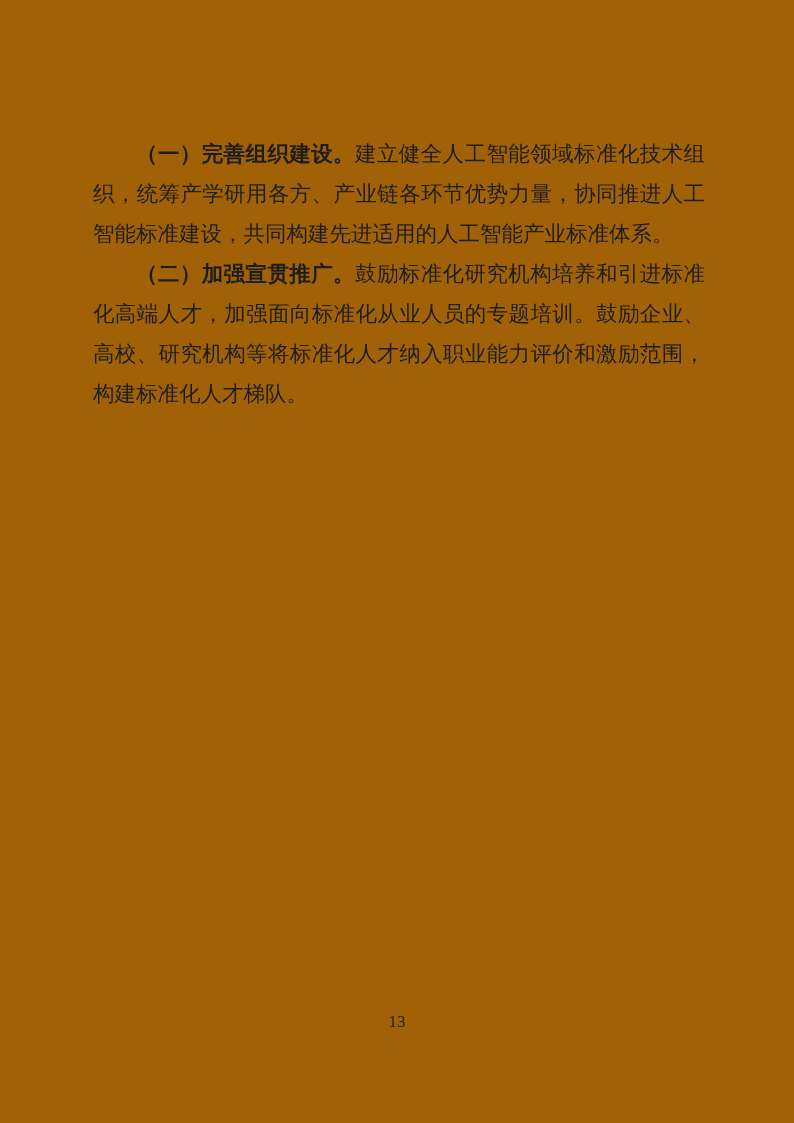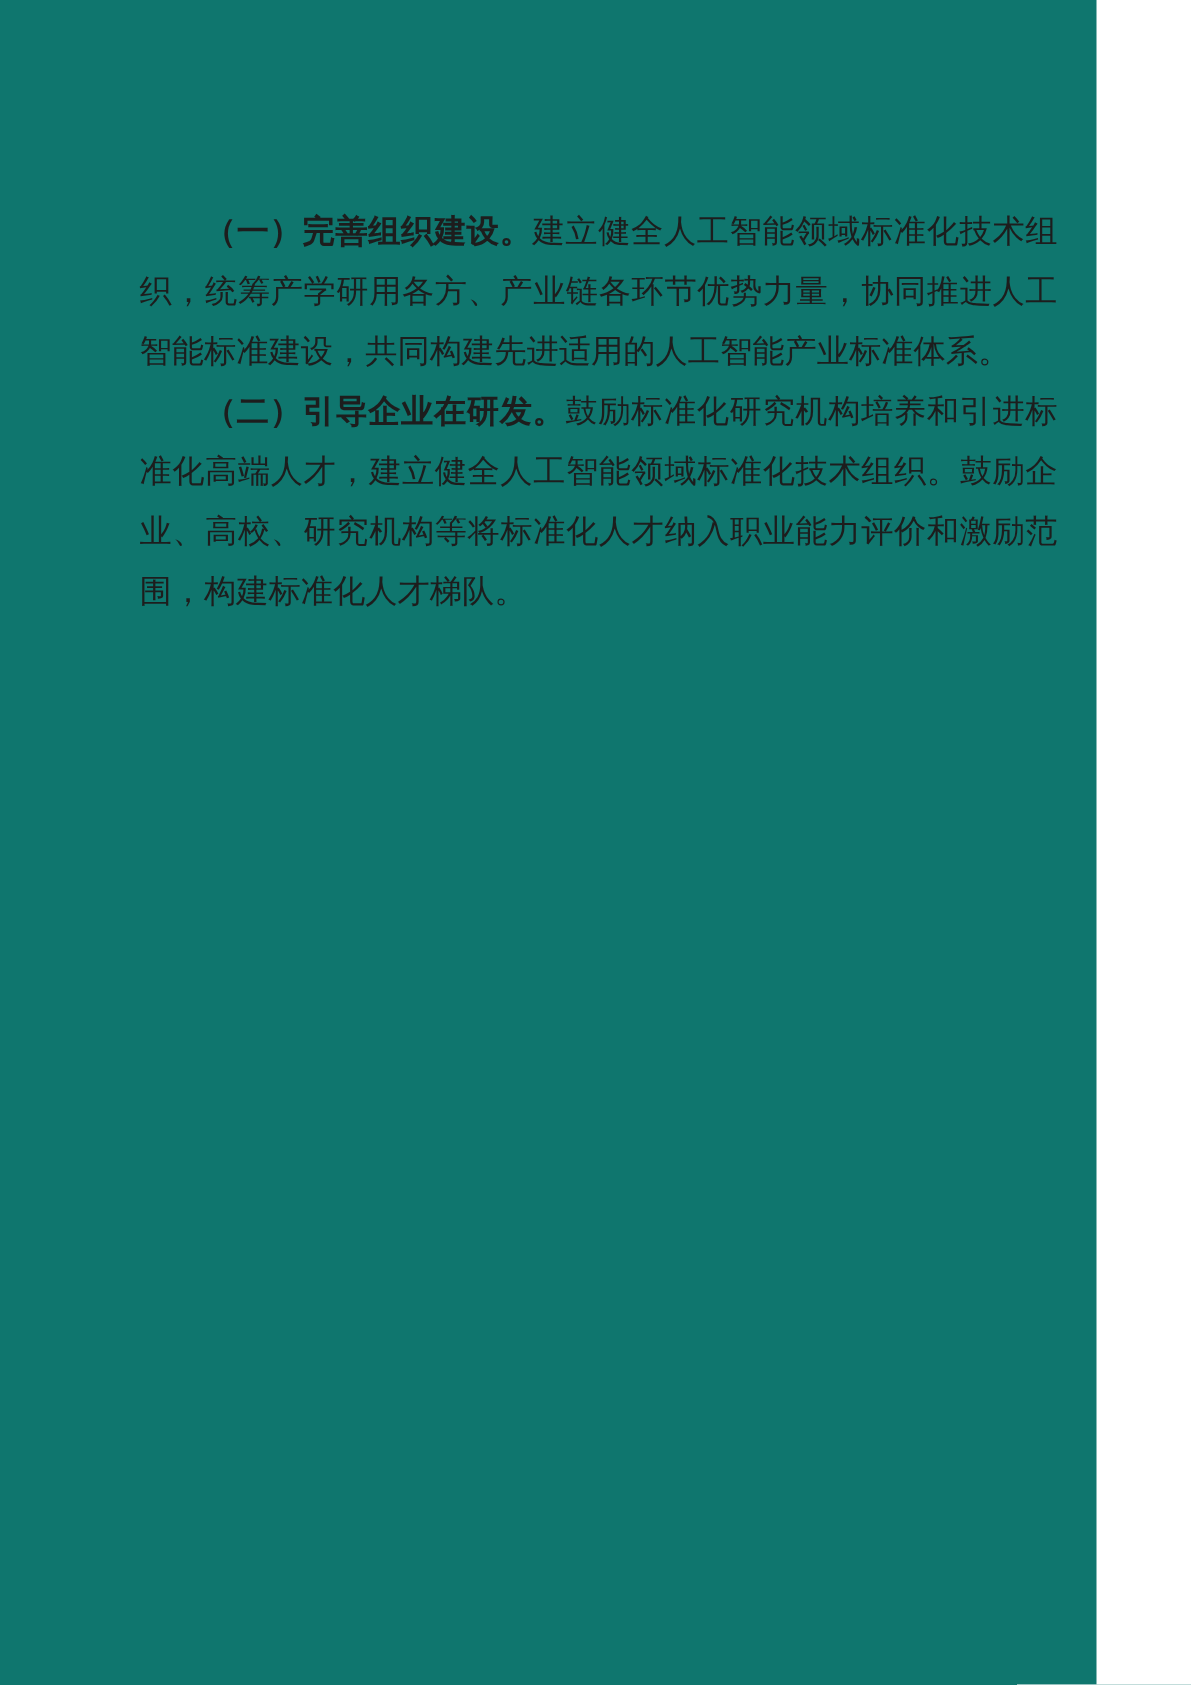--- a/index.html
+++ b/index.html
@@ -2,23 +2,23 @@
 <html><head>
   <meta charset="utf-8">
   <style>
     html, body {
       margin: 0;
       padding: 0;
       background: #ffffff;
     }
     .page {
       position: relative;
-      width: 731px;
+      width: 794px;
       height: 1123px;
-      background: #0f766e;
+      background: #a16207;
       overflow: hidden;
       font-family: "Liberation Serif", "DejaVu Serif", serif;
     }
     .text-block {
       position: absolute;
       left: 93px;
       top: 134px;
       width: 612px;
     }
     .para {
@@ -52,20 +52,21 @@
 
 <div class="page">
 
   <div class="text-block">
 
     <p class="para">
       <span class="lead">（一）完善组织建设。</span><span>建立健全人工智能领域标准化技术组织，统筹产学研用各方、产业链各环节优势力量，协同推进人工智能标准建设，共同构建先进适用的人工智能产业标准体系。</span>
     </p>
 
     <p class="para">
-      <span class="lead">（二）引导企业在研发。</span><span>鼓励标准化研究机构培养和引进标准化高端人才，建立健全人工智能领域标准化技术组织。鼓励企业、高校、研究机构等将标准化人才纳入职业能力评价和激励范围，构建标准化人才梯队。</span>
+      <span class="lead">（二）加强宣贯推广。</span><span>鼓励标准化研究机构培养和引进标准化高端人才，加强面向标准化从业人员的专题培训。鼓励企业、高校、研究机构等将标准化人才纳入职业能力评价和激励范围，构建标准化人才梯队。</span>
     </p>
 
 
   </div>
 
+  <div class="page-number">13</div>
 
 </div>
 
 </body></html>

